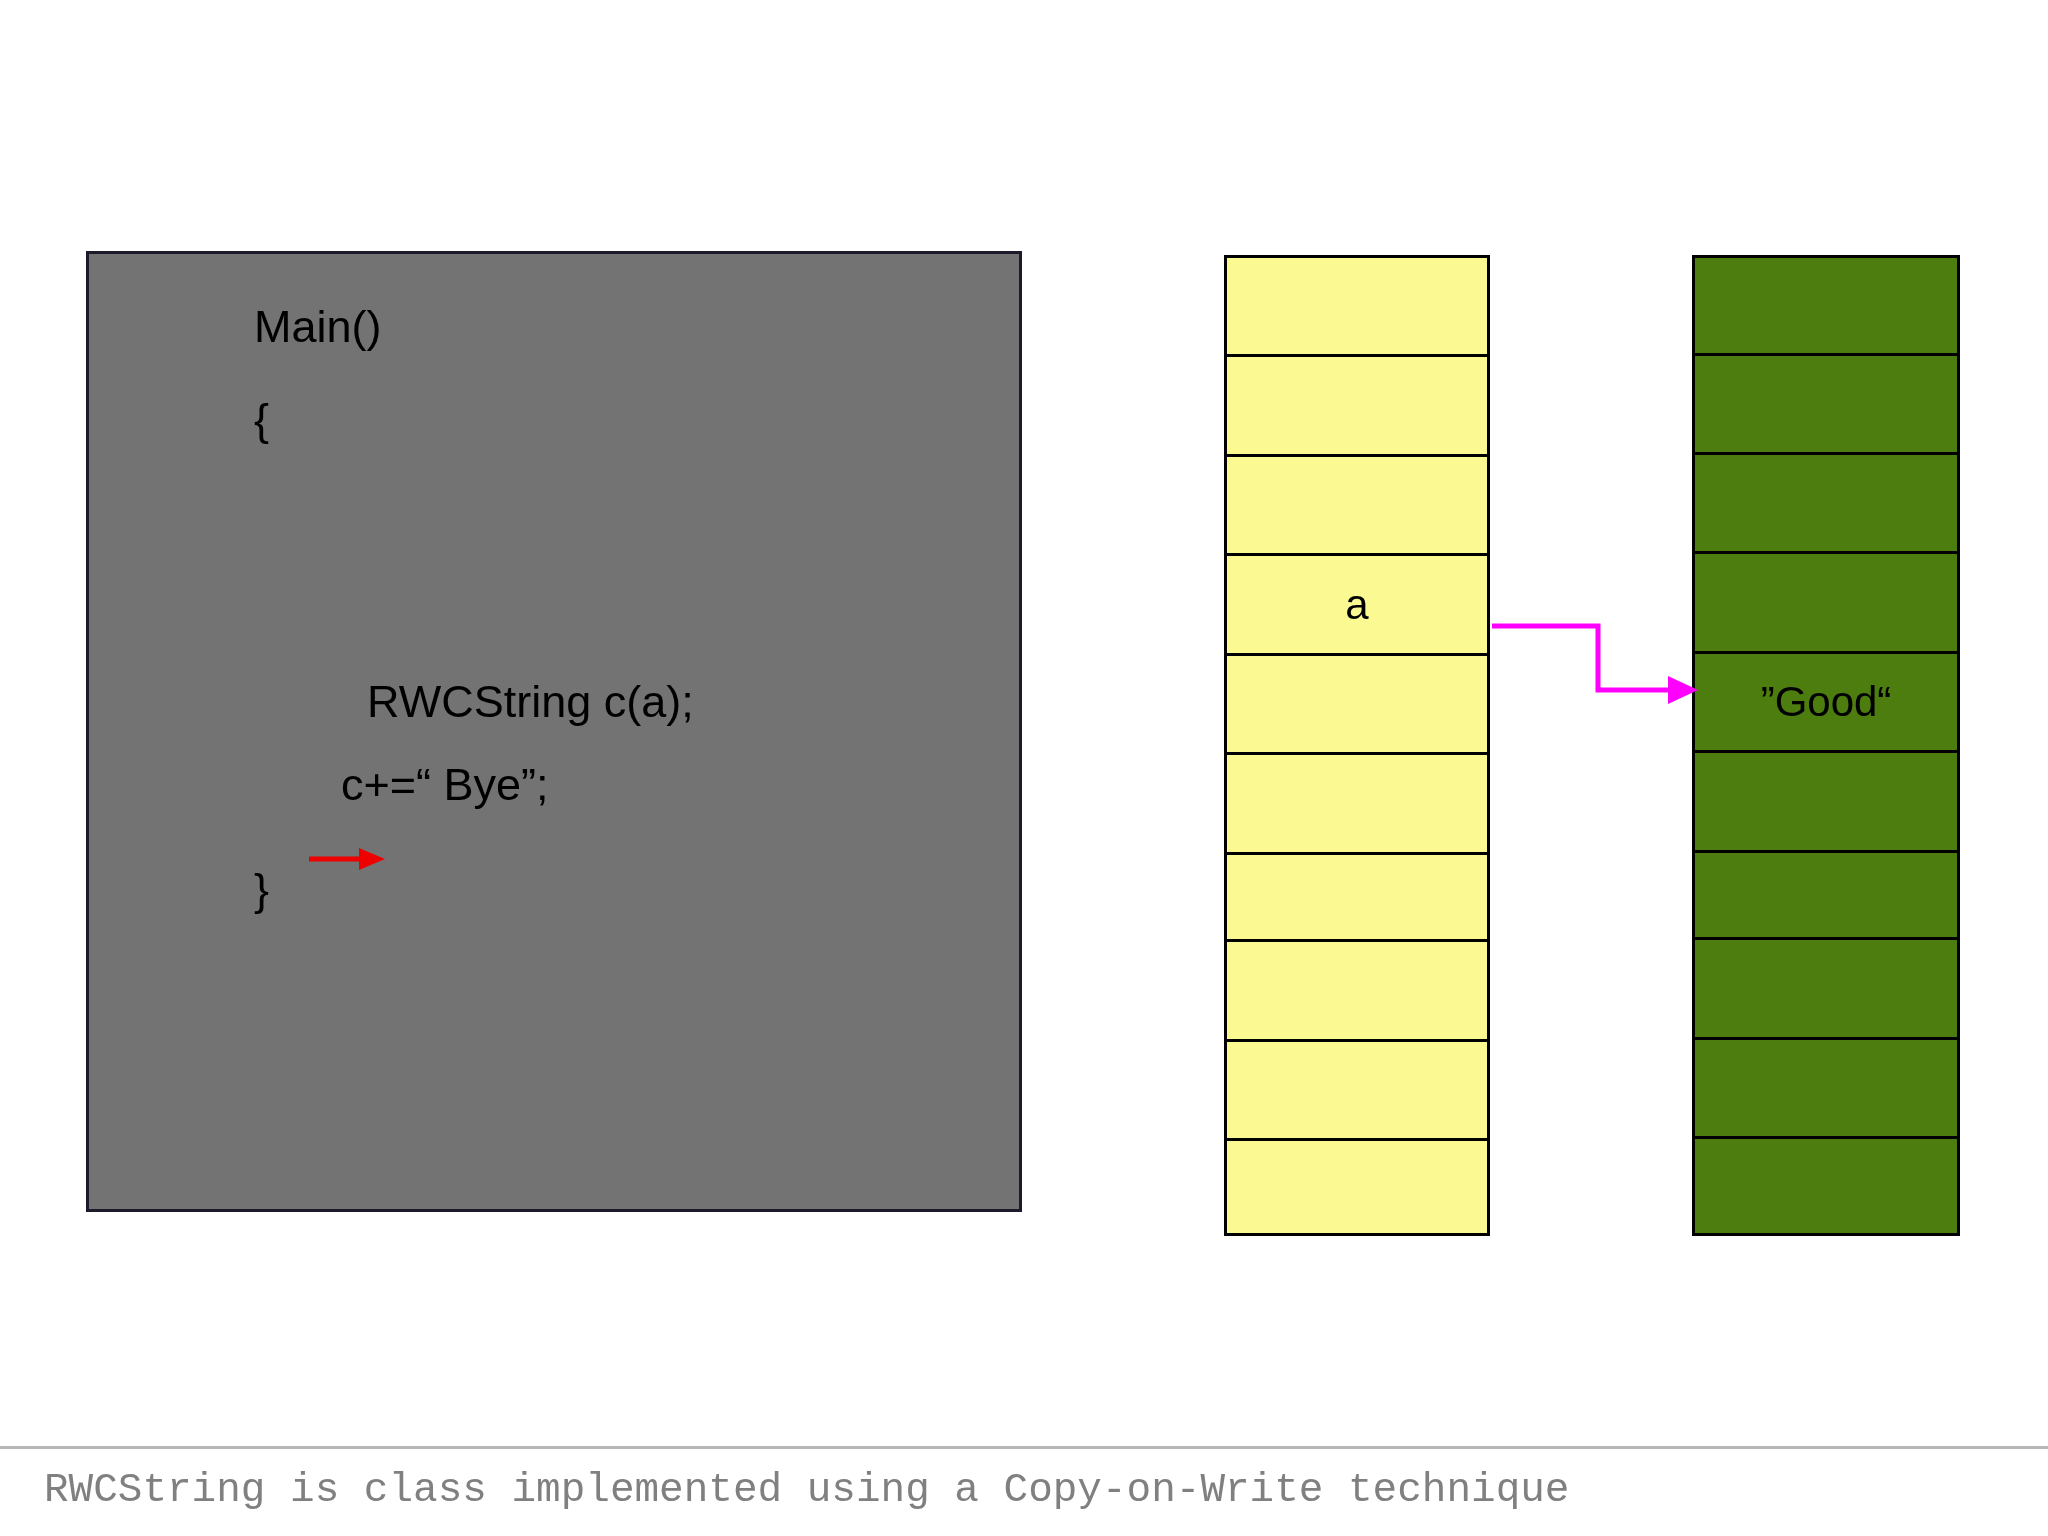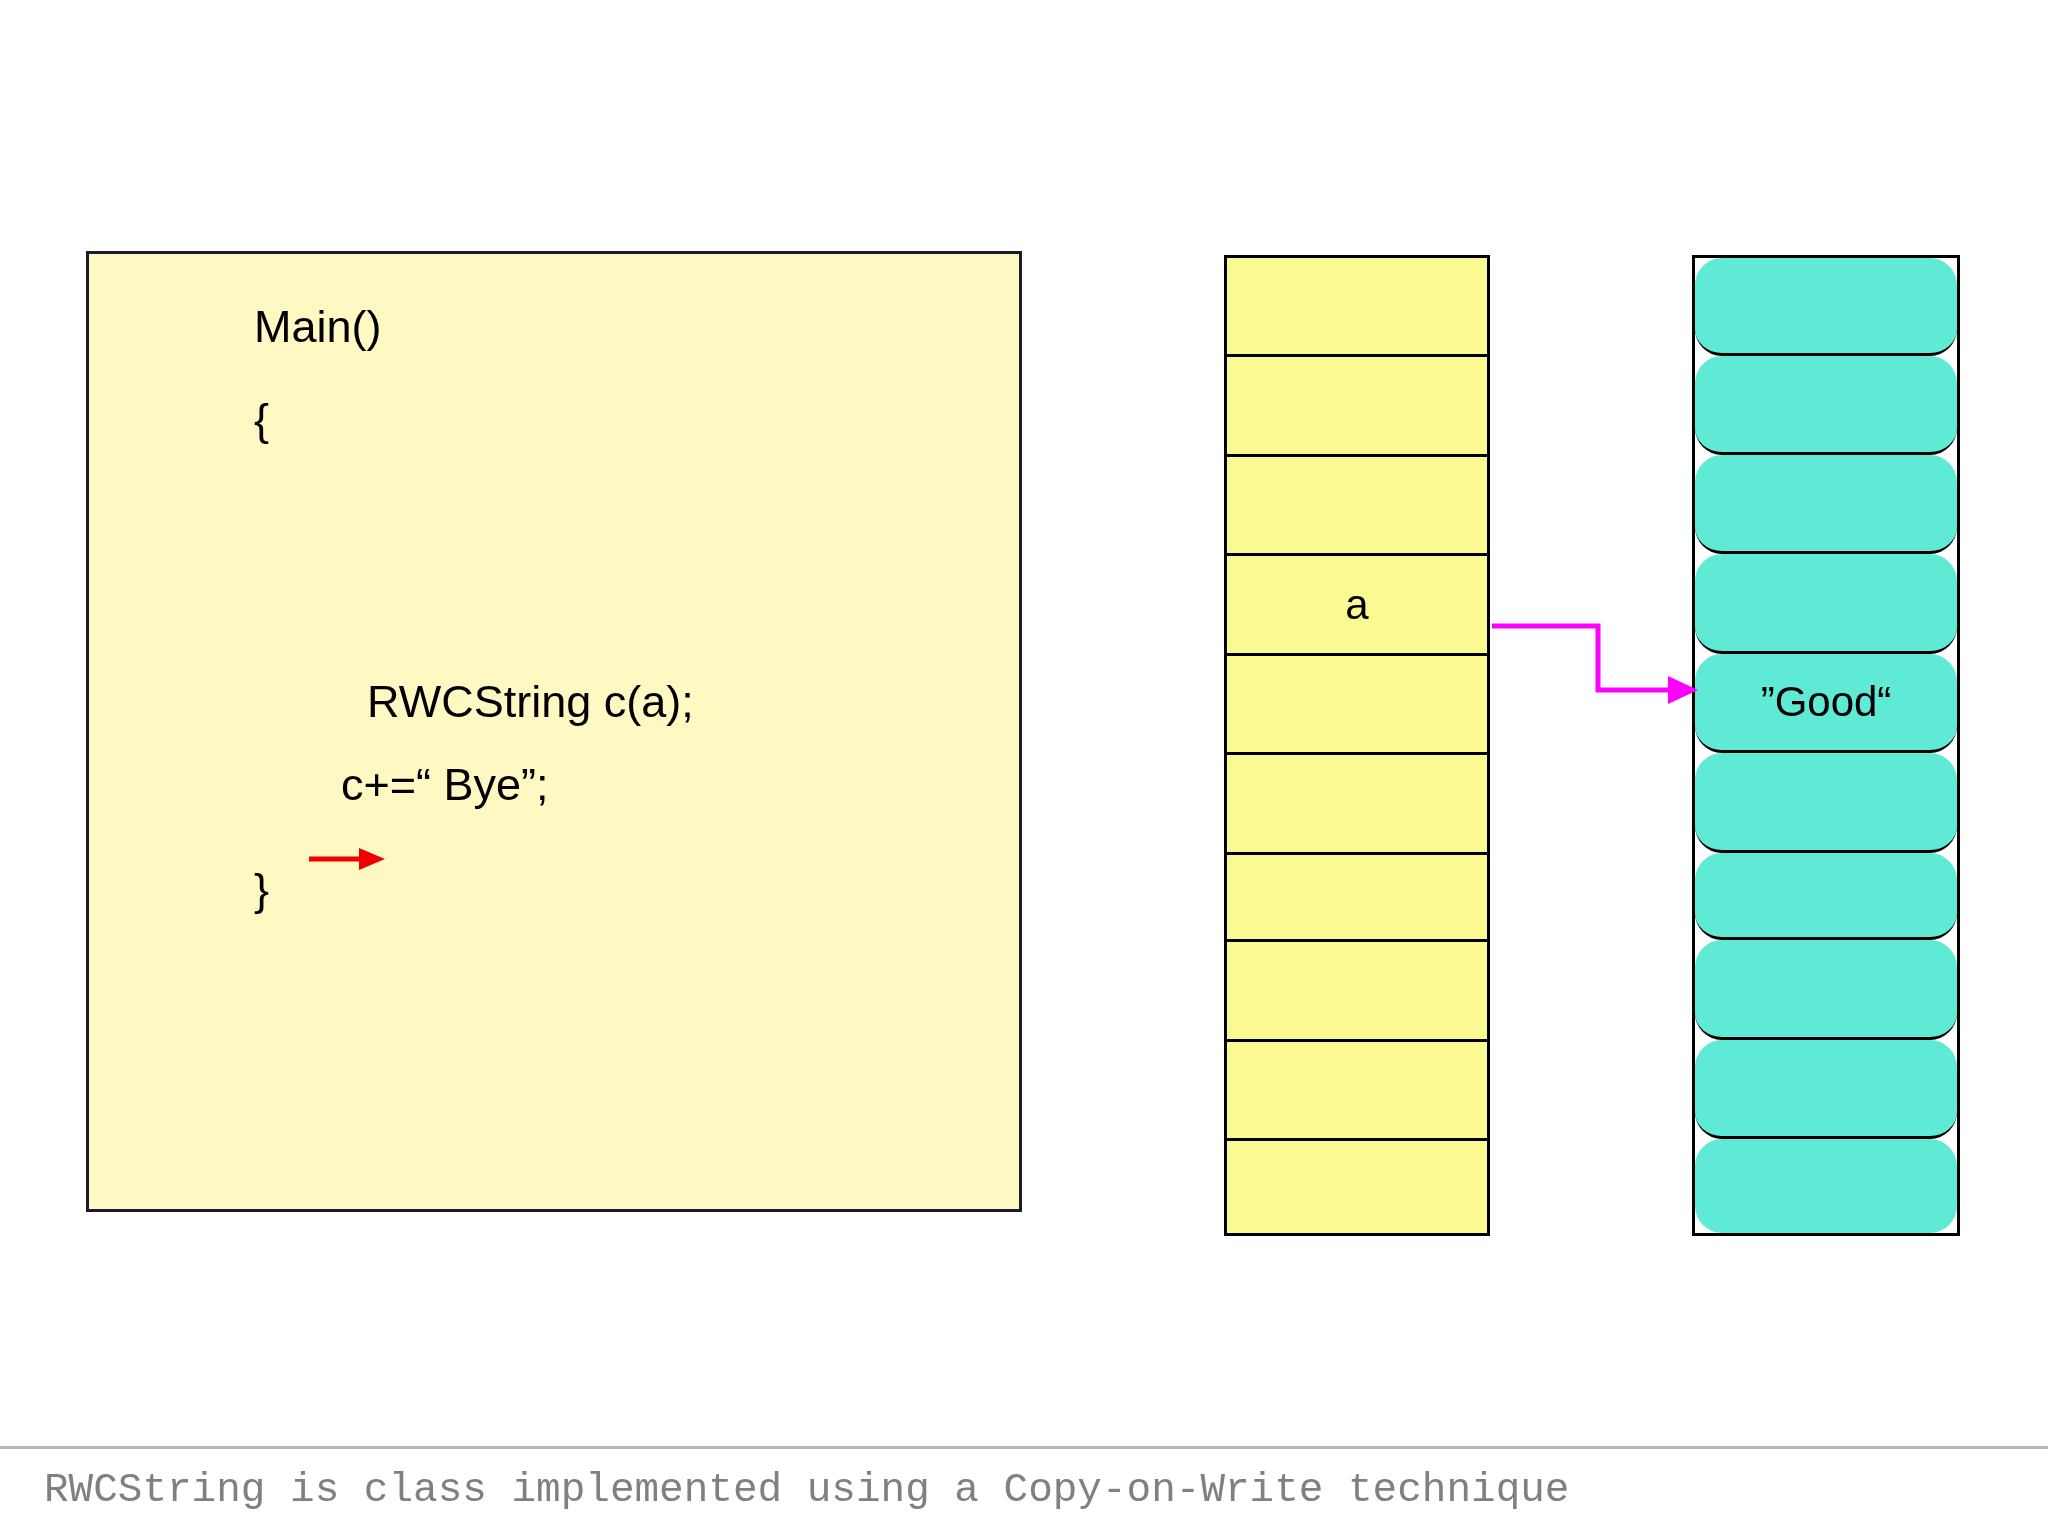--- a/index.html
+++ b/index.html
@@ -24,21 +24,21 @@
     background: #ffffff;
   }
 
   
   #code-panel {
     position: absolute;
     left: 86px;
     top: 251px;
     width: 936px;
     height: 961px;
-    background: #fef9c3;
+    background: #737373;
     border: 3px solid #1b1b2b;
     box-sizing: border-box;
   }
   #code-lines {
     position: absolute;
     left: 0; top: 0;
     width: 100%;
     height: 100%;
   }
   .code-line {
@@ -97,21 +97,21 @@
     height: 981px;
   }
   #stack-column .mem-cell { background: #fbfa92; }
 
   #heap-column {
     left: 1692px;
     top: 255px;
     width: 268px;
     height: 981px;
   }
-  #heap-column .mem-cell { background: #5eead4; border-radius: 27px; }
+  #heap-column .mem-cell { background: #4d7c0f; }
 
   
   #heap-pointer-arrow {
     position: absolute;
     left: 1488px;
     top: 600px;
     width: 220px;
     height: 120px;
   }
 

